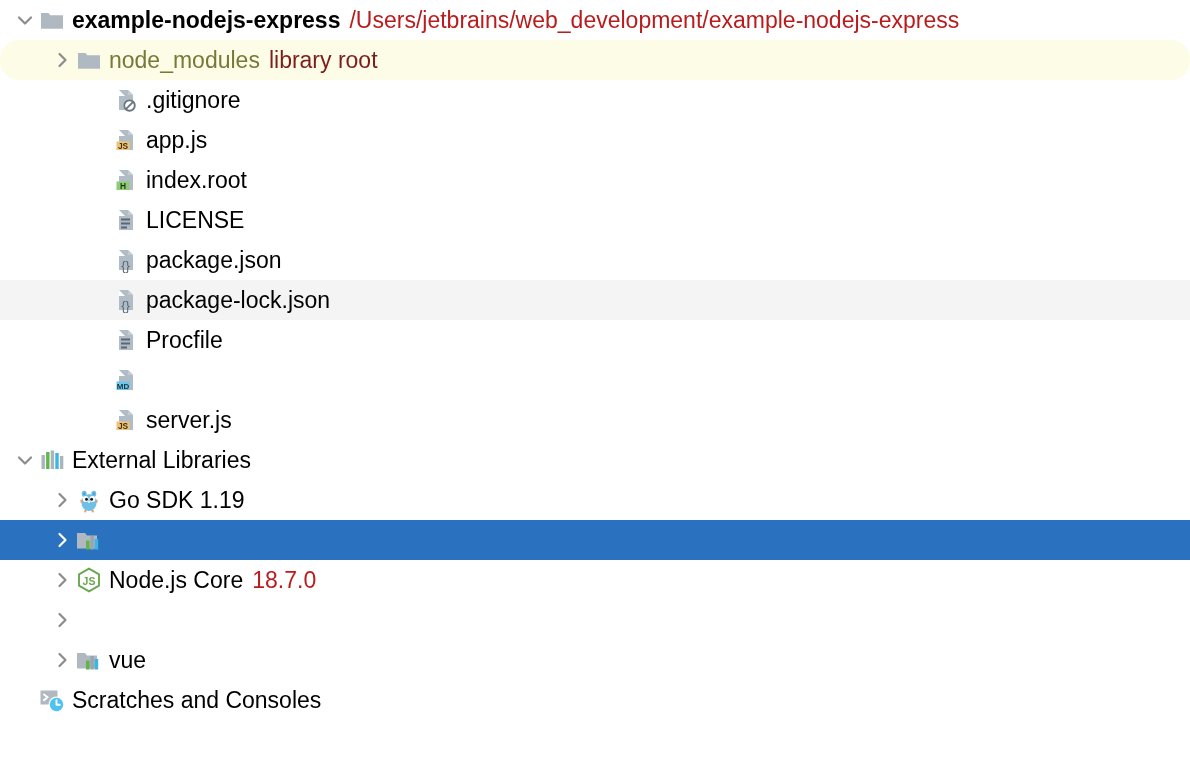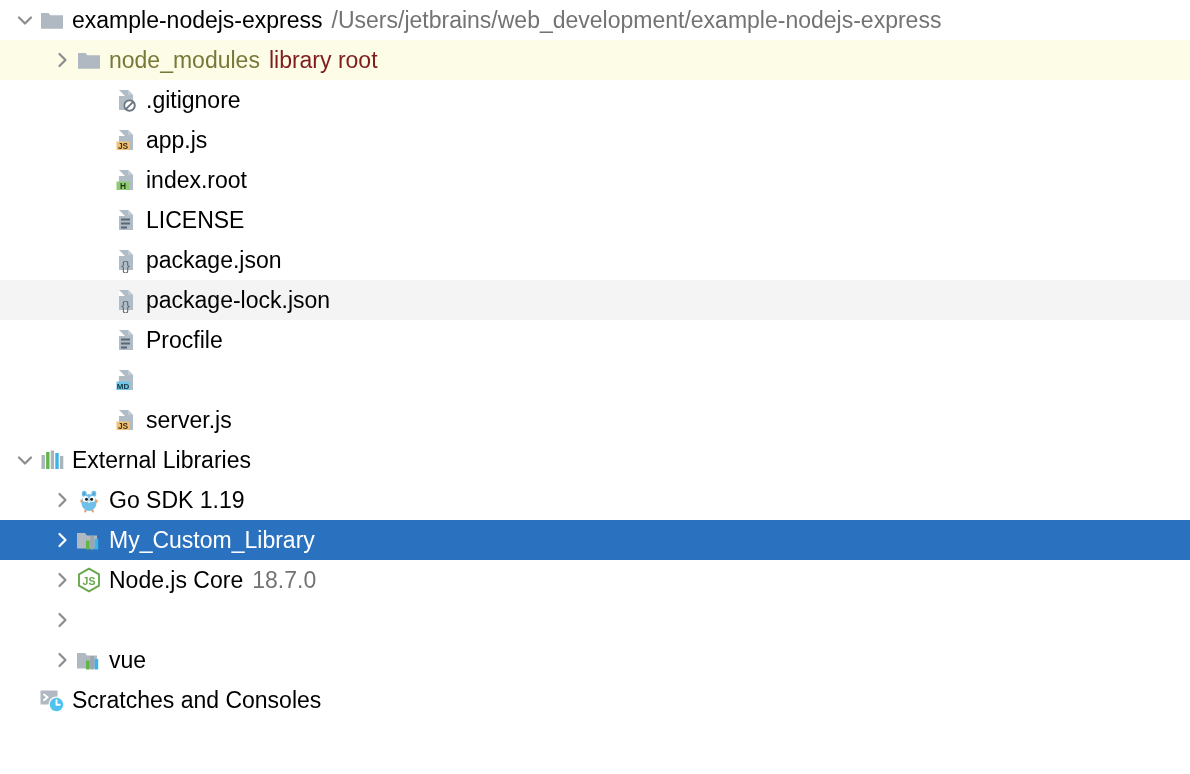--- a/index.html
+++ b/index.html
@@ -24,21 +24,21 @@
     display: flex;
     align-items: center;
     height: 40px;
     width: 100%;
     white-space: nowrap;
     font-size: 23px;
     color: #000000;
     padding-right: 8px;
   }
 
-  .row.bg-yellow   { background: #fdfde7; }
+  .row.bg-yellow   { background: #fdfde7; border-radius: 19px; }
   .row.bg-hover    { background: #f4f4f4; }
   .row.bg-selected { background: #2a72bf; color: #ffffff; }
 
   
   .indent { flex: 0 0 auto; height: 1px; }
 
   
   .twisty {
     flex: 0 0 auto;
     width: 26px; height: 26px;
@@ -56,26 +56,26 @@
     flex: 0 0 auto;
     width: 28px; height: 28px;
     margin-right: 6px;
     position: relative;
     display: inline-block;
   }
   .icon svg { display: block; width: 28px; height: 28px; }
 
   
   .label { flex: 0 0 auto; }
-  .label.bold { font-weight: normal; }
+  .label.bold { font-weight: bold; }
   .label.olive { color: #787838; }
   .label.modified { color: #000000; }
   .secondary {
     flex: 0 0 auto;
-    color: #737373;
+    color: #b91c1c;
     margin-left: 9px;
   }
   .row.bg-yellow .secondary { color: #7f1d1d; }
   .row.bg-selected .label,
   .row.bg-selected .secondary { color: #ffffff; }
 </style>
 </head>
 <body>
 
 <div id="tree">
@@ -308,21 +308,20 @@
         </svg>
       </span>
       <span class="icon">
         <svg viewBox="0 0 28 28" xmlns="http://www.w3.org/2000/svg">
           <path d="M2 7 h8 l2 2.5 h10 v13 h-20 z" fill="#b0b9c1"></path>
           <rect x="11" y="14.5" width="3.6" height="9" fill="#62b54a"></rect>
           <rect x="15.3" y="10" width="3.6" height="13.5" fill="#9aa5ae"></rect>
           <rect x="19.6" y="13" width="3.6" height="10.5" fill="#3cb4e5"></rect>
         </svg>
       </span>
-      <span class="label">My_Custom_Library</span>
     </div>
     <div class="row">
       <span class="indent" style="width: 49px;"></span>
       <span class="twisty">
         <svg viewBox="0 0 26 26">
           <path class="stroke" d="M10.5 7 L16.5 13 L10.5 19"></path>
         </svg>
       </span>
       <span class="icon">
         <svg viewBox="0 0 28 28" xmlns="http://www.w3.org/2000/svg">

